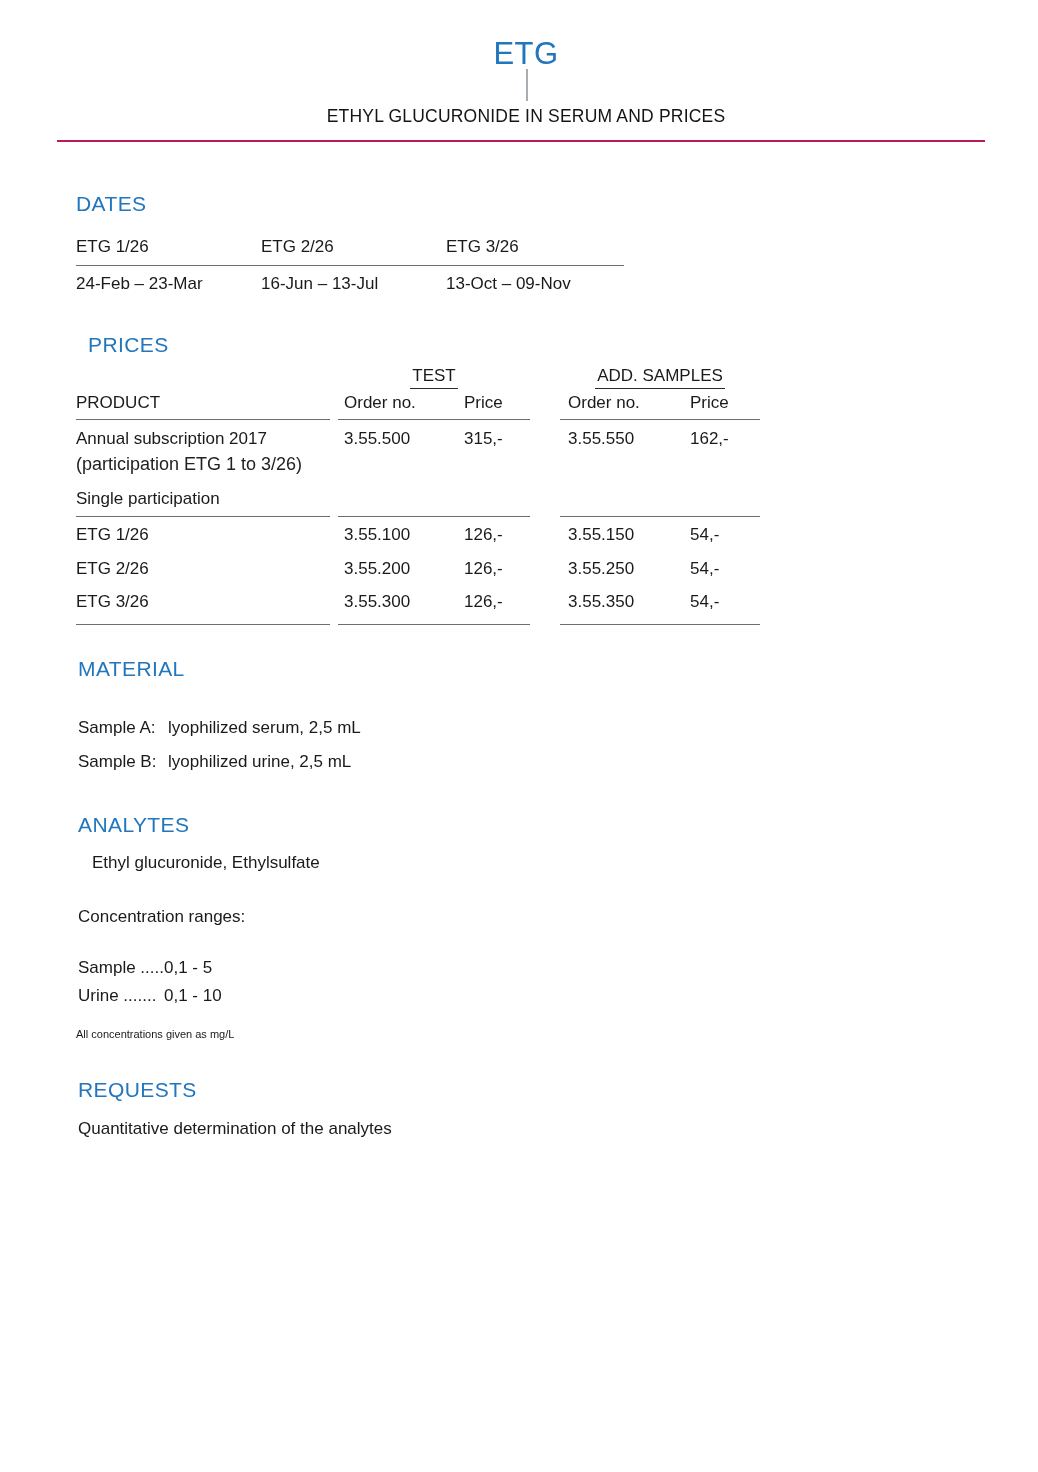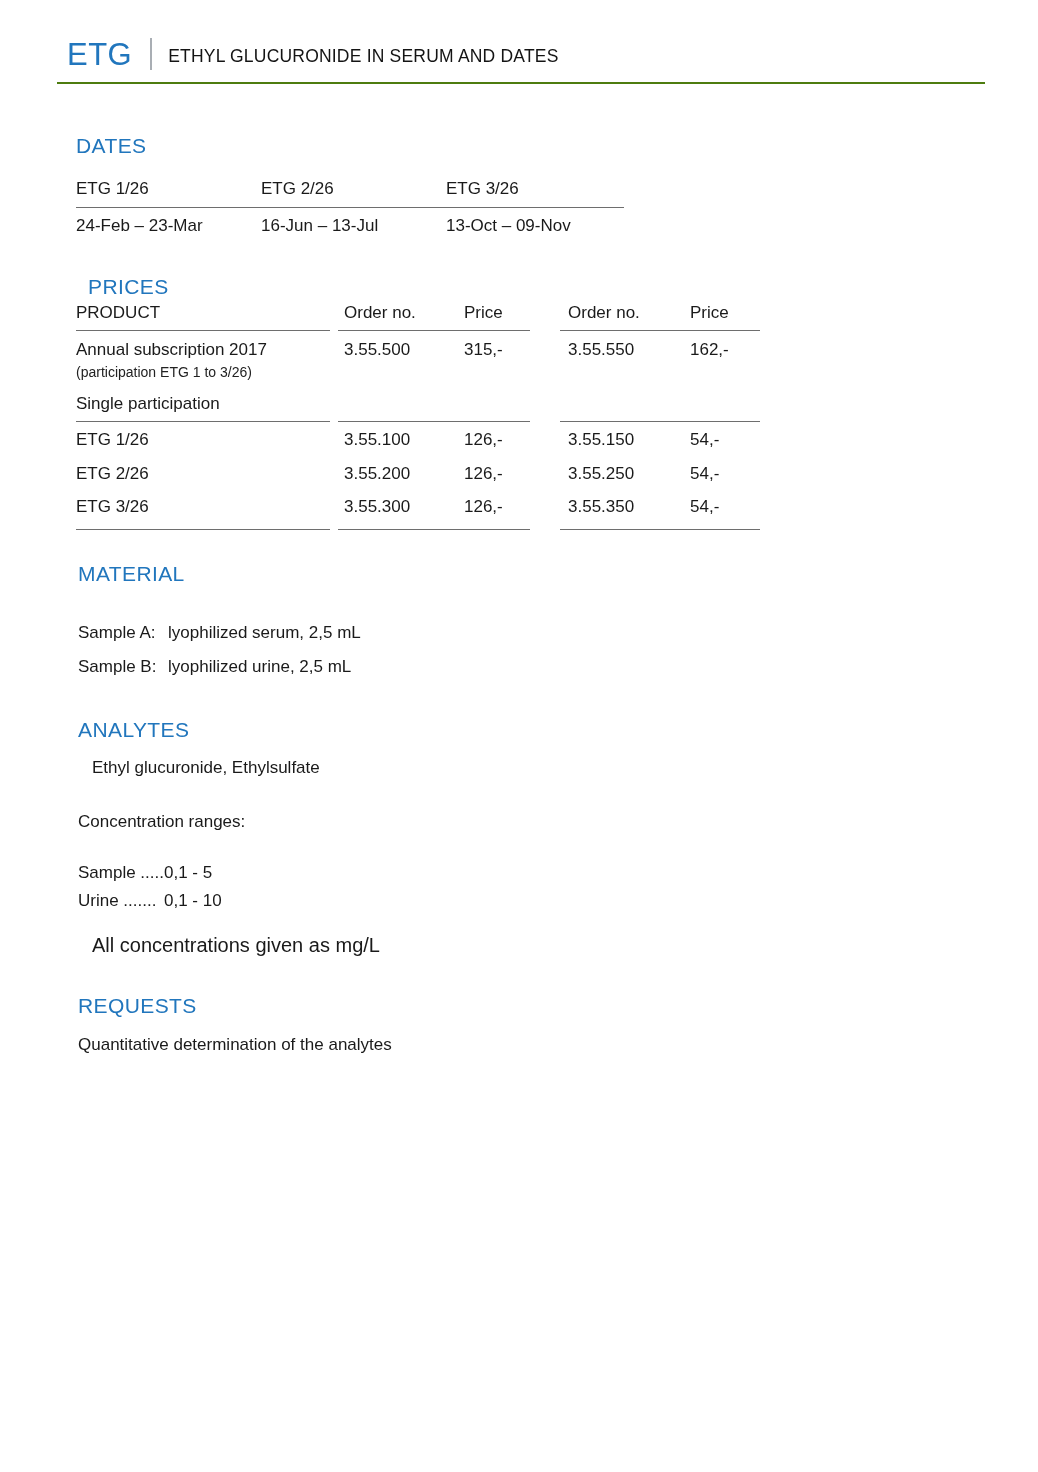--- a/index.html
+++ b/index.html
@@ -9,23 +9,23 @@
     background:#ffffff;
     color:#1a1a1a;
     font-family:"Liberation Sans","DejaVu Sans",sans-serif;
     font-size:17px;line-height:1.3;
     overflow:hidden;
     box-sizing:border-box;
   }
   
   .header{
     margin:38px 53px 0 57px;
-    border-bottom:2px solid #4d7c0f;
+    border-bottom:2px solid #be185d;
     padding:0 0 12px 10px;
-    display:flex;align-items:center;
+    display:flex;align-items:center;flex-direction:column;
   }
   .scheme-code{
     color:#2176bd;font-size:31px;line-height:1;letter-spacing:0.5px;
   }
   .vbar{
     display:inline-block;width:2px;height:32px;background:#a9aeb4;
     margin:0 16px 0 18px;
   }
   .htitle{
     font-size:17.5px;letter-spacing:0.2px;color:#141414;
@@ -54,65 +54,73 @@
   .glabel{display:inline-block;border-bottom:1.5px solid #2a2a2a;padding:0 2px 1px 2px;}
   .prow-groups{margin-top:8px;}
   .prow-colh{margin-top:3px;padding-bottom:5px;}
   .rules .rl{border-top:1.5px solid #6e6e6e;height:0;}
   .r1{grid-column:1/2}.r34{grid-column:3/5}.r67{grid-column:6/8}
   .pad-tord{padding-left:6px;}
   .pad-tpr{padding-left:16px;}
   .pad-aord{padding-left:8px;}
   .pad-apr{padding-left:10px;}
   .prow-sub{padding-top:8px;}
-  .prow-note{font-size:14px;color:#222;padding-top:2px;}
+  .prow-note{font-size:18px;color:#222;padding-top:2px;}
   .prow-single{padding:12px 0 6px 0;}
   .prow-data{padding:6px 0 3px 0;line-height:1.45;}
   .rules-bottom{margin-top:6px;}
   
   .mline{margin-top:8px;line-height:26px;margin-left:2px;}
   .mfirst{margin-top:34px;}
   .mlabel{display:inline-block;width:90px;}
   
   .analyte-list{margin-top:15px;margin-left:16px;}
   .conc-label{margin-top:32px;margin-left:2px;}
   .range-line{line-height:28px;margin-left:2px;}
   .range-first{margin-top:26px;}
   .rlabel{display:inline-block;width:86px;}
-  .unit-note{margin-top:17px;font-size:20px;margin-left:16px;}
+  .unit-note{margin-top:17px;font-size:11px;margin-left:0;}
   
   .req-text{margin-top:16px;margin-left:2px;}
 </style>
 </head>
 <body>
 
 <div class="page">
 
   <div class="header">
     <span class="scheme-code">ETG</span>
     <span class="vbar"></span>
-    <span class="htitle">ETHYL GLUCURONIDE IN SERUM AND DATES</span>
+    <span class="htitle">ETHYL GLUCURONIDE IN SERUM AND PRICES</span>
   </div>
 
   <div class="content">
 
     <h2 class="h-dates">DATES</h2>
     <div class="dgrid dhead">
       <span>ETG 1/26</span>
       <span>ETG 2/26</span>
       <span>ETG 3/26</span>
     </div>
     <div class="dgrid dvals">
       <span>24-Feb – 23-Mar</span>
       <span>16-Jun – 13-Jul</span>
       <span>13-Oct – 09-Nov</span>
     </div>
 
     <h2 class="h-prices">PRICES</h2>
 
+    <div class="pgrid prow-groups">
+      <div class="g34">
+        <span class="glabel">TEST</span>
+      </div>
+      <div class="g67">
+        <span class="glabel">ADD. SAMPLES</span>
+      </div>
+    </div>
 
     <div class="pgrid prow-colh">
       <div class="c1">PRODUCT</div>
       <div class="c3 pad-tord">Order no.</div>
       <div class="c4 pad-tpr">Price</div>
       <div class="c6 pad-aord">Order no.</div>
       <div class="c7 pad-apr">Price</div>
     </div>
 
     <div class="pgrid rules">

